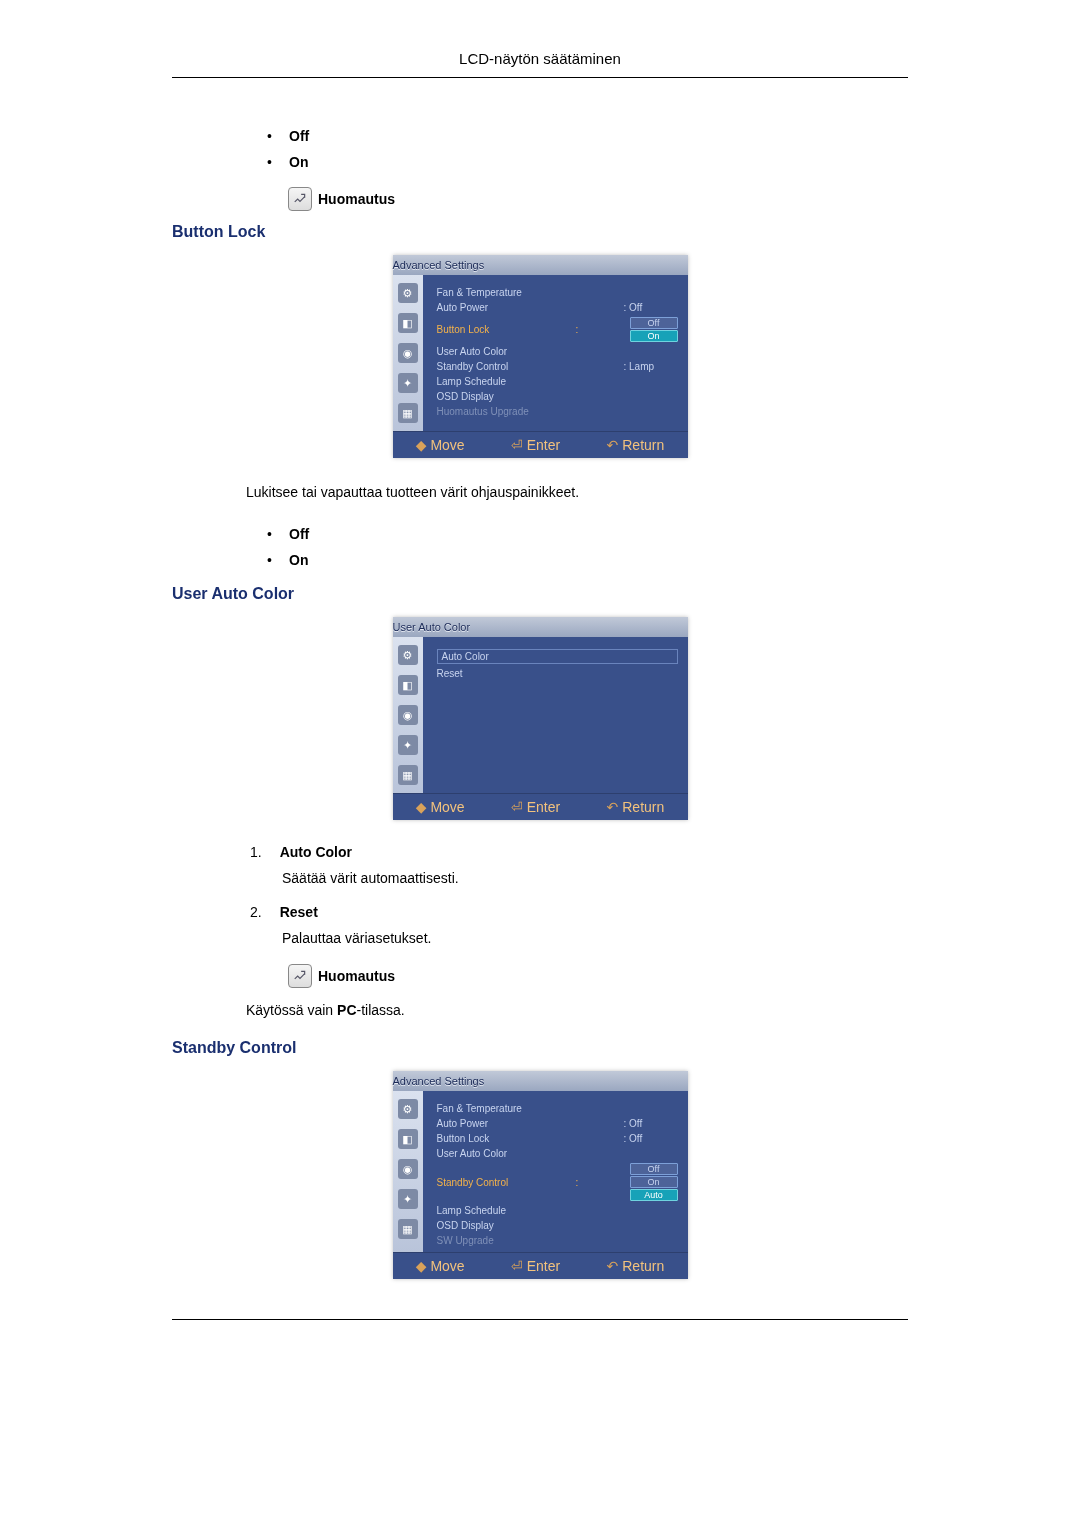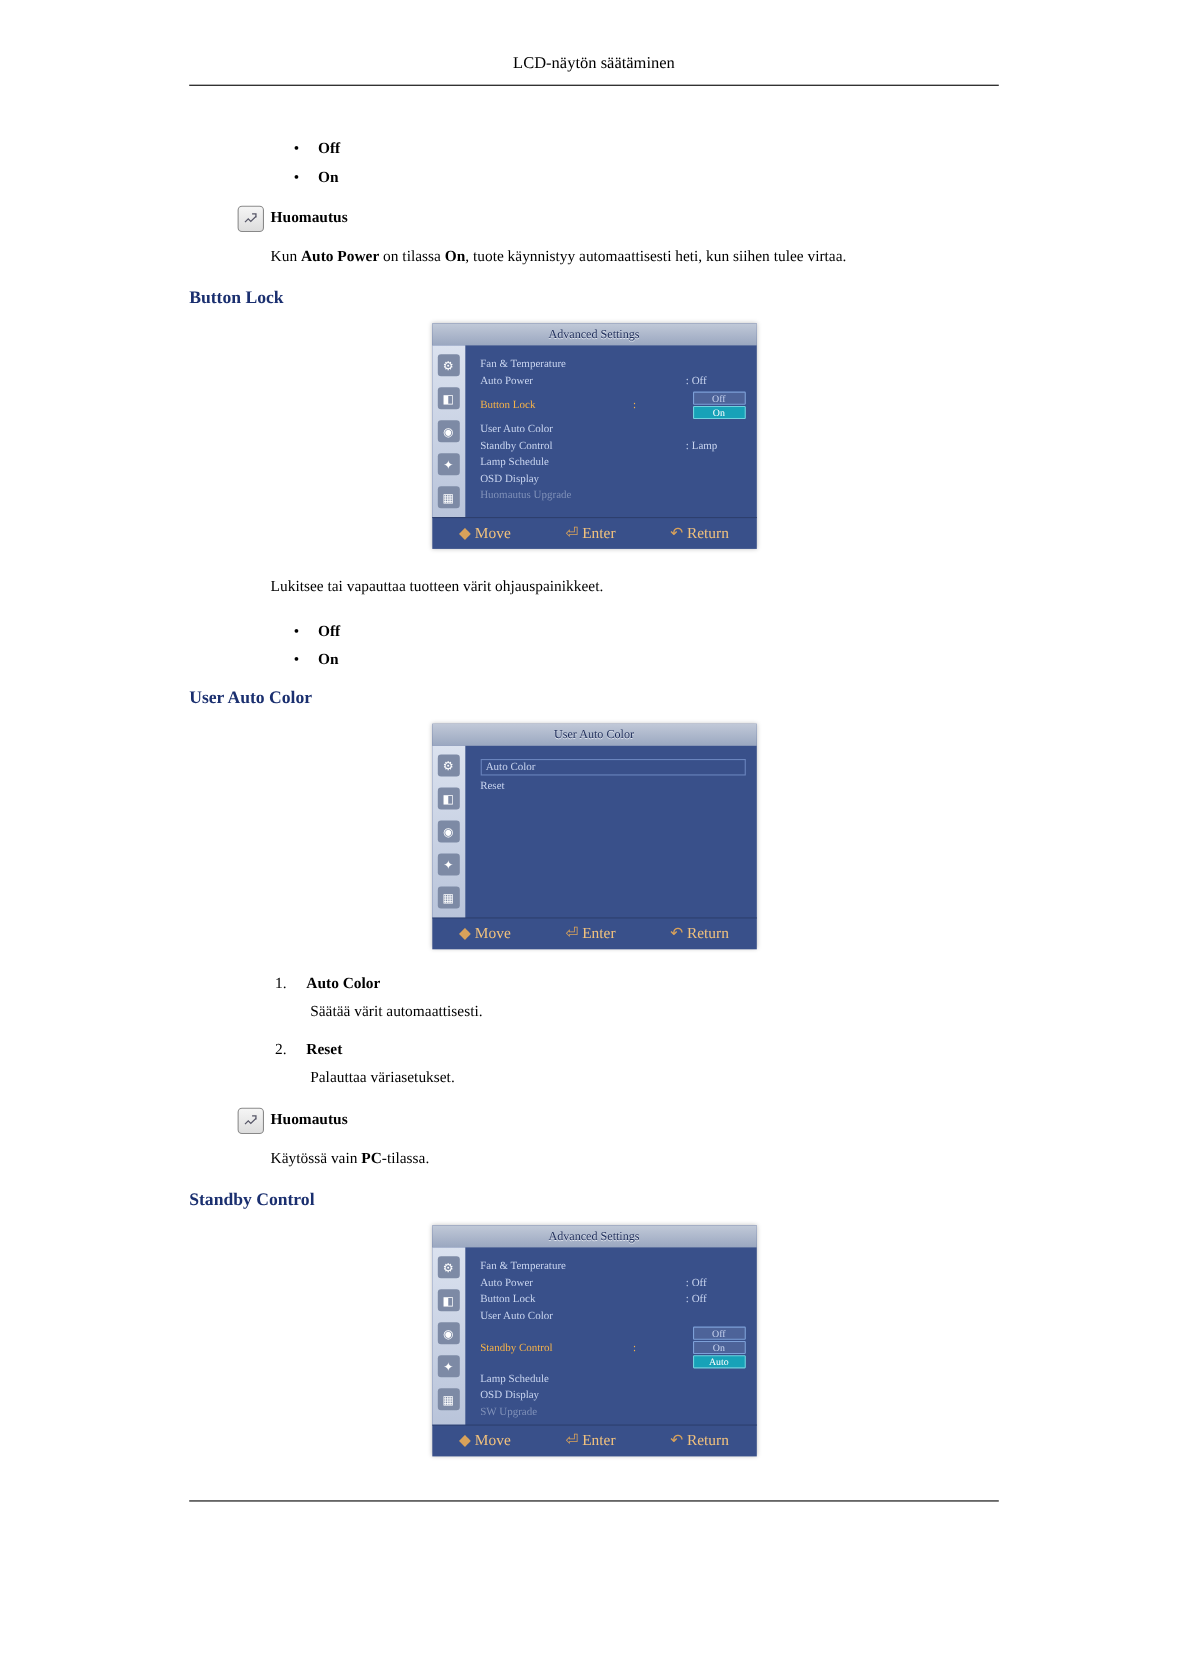--- a/index.html
+++ b/index.html
@@ -8,21 +8,20 @@
     font-family: Arial, Helvetica, sans-serif;
     font-size: 14px;
     color: #000;
     background: #fff;
   }
   .page {
     width: 956px;
     margin: 0 auto;
     padding: 50px 110px 60px 110px;
     box-sizing: border-box;
-    font-family: Liberation Serif, serif;
   }
   .header-line {
     text-align: center;
     padding-bottom: 10px;
     border-bottom: 1px solid #000;
     margin-bottom: 45px;
     font-size: 15px;
   }
   .footer-line {
     border-top: 1px solid #000;
@@ -35,21 +34,21 @@
   }
   .bullet-list li {
     padding: 5px 0;
   }
   .bullet-list li::before {
     content: "•";
     display: inline-block;
     width: 22px;
   }
   .note-row {
-    margin: 6px 0 12px 44px;
+    margin: 6px 0 12px 116px;
     display: flex;
     align-items: center;
     gap: 6px;
   }
   .note-icon {
     width: 22px;
     height: 22px;
     border: 1px solid #888;
     border-radius: 4px;
     display: inline-flex;
@@ -96,21 +95,20 @@
     width: 295px;
     margin: 0 auto 24px auto;
     box-shadow: 0 0 4px rgba(0,0,0,0.25);
     font-size: 10px;
     color: #c8d4ef;
     background: #39508a;
   }
   .osd-title {
     background: linear-gradient(#c1c9d8, #9aa7c0);
     color: #1b2a57;
-    text-align: center;
     padding: 4px 0;
     font-size: 11px;
     text-shadow: 0 1px 0 #e8ecf4;
   }
   .osd-body {
     display: flex;
   }
   .osd-icons {
     width: 30px;
     background: linear-gradient(#dbe2ef, #b9c4da);
@@ -186,23 +184,20 @@
 
   <div class="note-row">
     <span class="note-icon">
       <svg viewBox="0 0 24 24">
           <path d="M3 17l5-5 4 4 8-8" stroke="#556" stroke-width="2" fill="none"></path>
           <path d="M14 4h6v6" stroke="#556" stroke-width="2" fill="none"></path>
         </svg>
     </span>
     <b>Huomautus</b>
   </div>
-  <p class="para">
-    <span>Kun </span><b>Auto Power</b><span> on tilassa </span><b>On</b><span>, tuote käynnistyy automaattisesti heti, kun siihen tulee virtaa.</span>
-  </p>
 
   <div class="section-title">Button Lock</div>
 
   <div class="osd-wrap">
     <div class="osd-title">Advanced Settings</div>
     <div class="osd-body">
       <div class="osd-icons">
         <div>⚙</div>
         <div>◧</div>
         <div>◉</div>

